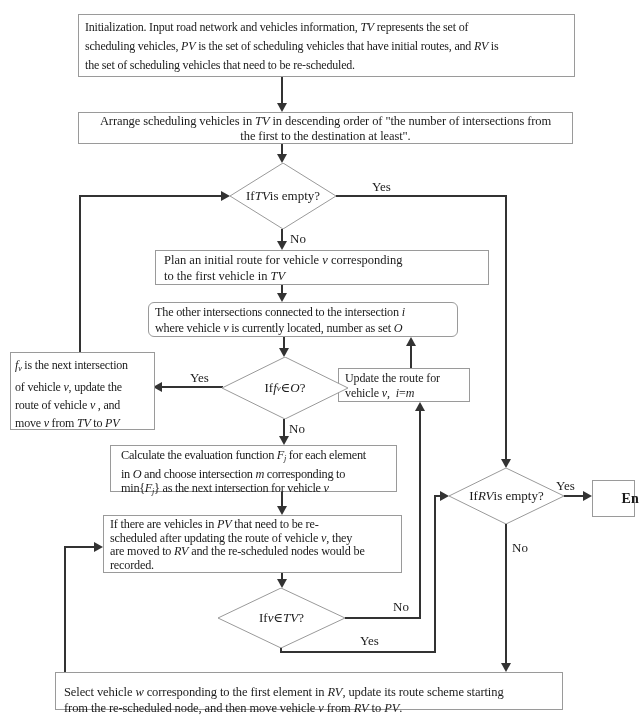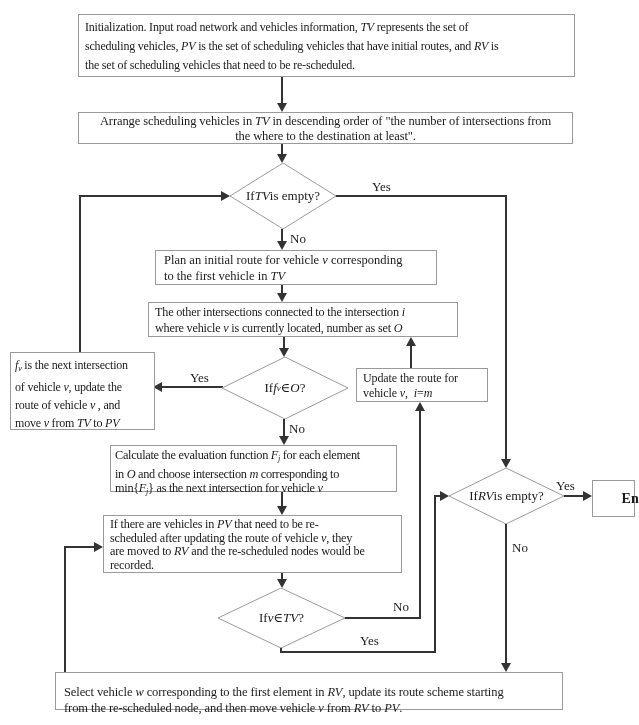--- a/index.html
+++ b/index.html
@@ -33,24 +33,24 @@
   .dtext{
     position:absolute;left:0;top:0;width:100%;height:100%;
     display:flex;align-items:center;justify-content:center;
     font-size:13px;white-space:nowrap;
   }
   .elabel{position:absolute;font-size:13px;color:var(--text);}
   
   .b-init{font-size:12px;line-height:19px;padding:3px 6px;letter-spacing:-0.2px;}
   .b-arrange{font-size:12.5px;line-height:15px;padding:1px 4px;text-align:center;letter-spacing:-0.1px;}
   .b-plan{font-size:12.5px;line-height:15.5px;padding:2px 8px;}
-  .b-inters{font-size:12.2px;line-height:15.5px;padding:2px 6px;letter-spacing:-0.2px;}
+  .b-inters{font-size:12.2px;line-height:15.5px;padding:2px 6px;letter-spacing:-0.2px;border-radius:6px;}
   .b-fv{font-size:12px;line-height:18px;padding:3px 4px;letter-spacing:-0.2px;}
   .b-update{font-size:12px;line-height:14.5px;padding:2px 6px;letter-spacing:-0.1px;}
-  .b-calc{font-size:12.3px;line-height:14.6px;padding:2px 4px;letter-spacing:-0.3px;}
+  .b-calc{font-size:12.3px;line-height:14.6px;padding:2px 10px;letter-spacing:-0.3px;}
   .b-resched{font-size:12.2px;line-height:13.6px;padding:2px 6px;letter-spacing:-0.2px;}
   .b-select{font-size:12.5px;line-height:16px;padding:11px 8px;letter-spacing:-0.1px;}
   .b-end{font-size:14px;font-weight:bold;display:flex;align-items:center;justify-content:center;padding-left:41px;}
 </style>
 </head>
 <body>
 
 <div id="canvas">
 
   <div class="vl" style="left:281px;top:77px;height:27px"></div>
@@ -106,29 +106,29 @@
   <div class="vl" style="left:64px;top:547px;height:125px"></div>
   <div class="hl" style="left:64px;top:546px;width:31px"></div>
   <div class="ah ar" style="left:94px;top:542px"></div>
 
   <div class="vl" style="left:79px;top:196px;height:156px"></div>
   <div class="hl" style="left:79px;top:195px;width:143px"></div>
   <div class="ah ar" style="left:221px;top:191px"></div>
 
   <div class="box b-init" style="left:78px;top:14px;width:497px;height:63px"><span>Initialization. Input road network and vehicles information, </span><span class="it">TV</span><span> represents the set of</span><br><span>scheduling vehicles, </span><span class="it">PV</span><span> is the set of scheduling vehicles that have initial routes, and </span><span class="it">RV</span><span> is</span><br><span>the set of scheduling vehicles that need to be re-scheduled.</span></div>
 
-  <div class="box b-arrange" style="left:78px;top:112px;width:495px;height:32px"><span>Arrange scheduling vehicles in </span><span class="it">TV</span><span> in descending order of "the number of intersections from</span><br><span>the where to the destination at least".</span></div>
+  <div class="box b-arrange" style="left:78px;top:112px;width:495px;height:32px"><span>Arrange scheduling vehicles in </span><span class="it">TV</span><span> in descending order of "the number of intersections from</span><br><span>the first to the destination at least".</span></div>
 
-  <div class="box b-plan" style="left:155px;top:250px;width:282px;height:35px"><span>Plan an initial route for vehicle </span><span class="it">v</span><span> corresponding</span><br><span>to the first vehicle in </span><span class="it">TV</span></div>
+  <div class="box b-plan" style="left:155px;top:250px;width:334px;height:35px"><span>Plan an initial route for vehicle </span><span class="it">v</span><span> corresponding</span><br><span>to the first vehicle in </span><span class="it">TV</span></div>
 
   <div class="box b-inters" style="left:148px;top:302px;width:310px;height:35px"><span>The other intersections connected to the intersection </span><span class="it">i</span><br><span>where vehicle </span><span class="it">v</span><span> is currently located, number as set </span><span class="it">O</span></div>
 
   <div class="box b-fv" style="left:10px;top:352px;width:145px;height:78px"><span class="it">f</span><span class="it sb">v</span><span> is the next intersection</span><br><span>of vehicle </span><span class="it">v</span><span>, update the</span><br><span>route of vehicle </span><span class="it">v</span><span> , and</span><br><span>move </span><span class="it">v</span><span> from </span><span class="it">TV</span><span> to </span><span class="it">PV</span></div>
 
-  <div class="box b-update" style="left:356px;top:368px;width:132px;height:34px"><span>Update the route for</span><br><span>vehicle </span><span class="it">v</span><span>,&nbsp; </span><span class="it">i</span><span>=</span><span class="it">m</span></div>
+  <div class="box b-update" style="left:338px;top:368px;width:132px;height:34px"><span>Update the route for</span><br><span>vehicle </span><span class="it">v</span><span>,&nbsp; </span><span class="it">i</span><span>=</span><span class="it">m</span></div>
 
   <div class="box b-calc" style="left:110px;top:445px;width:287px;height:47px"><span>Calculate the evaluation function </span><span class="it">F</span><span class="it sb">j</span><span> for each element</span><br><span>in </span><span class="it">O</span><span> and choose intersection </span><span class="it">m</span><span> corresponding to</span><br><span>min{</span><span class="it">F</span><span class="it sb">j</span><span>} as the next intersection for vehicle </span><span class="it">v</span></div>
 
   <div class="box b-resched" style="left:103px;top:515px;width:299px;height:58px"><span>If there are vehicles in </span><span class="it">PV</span><span> that need to be re-</span><br><span>scheduled after updating the route of vehicle </span><span class="it">v</span><span>, they</span><br><span>are moved to </span><span class="it">RV</span><span> and the re-scheduled nodes would be</span><br><span>recorded.</span></div>
 
   <div class="box b-select" style="left:55px;top:672px;width:508px;height:38px"><span>Select vehicle </span><span class="it">w</span><span> corresponding to the first element in </span><span class="it">RV</span><span>, update its route scheme starting</span><br><span>from the re-scheduled node, and then move vehicle </span><span class="it">v</span><span> from </span><span class="it">RV</span><span> to </span><span class="it">PV</span><span>.</span></div>
 
   <div class="box b-end" style="left:592px;top:480px;width:38px;height:37px">End</div>
 
   <div class="diamond" style="left:230px;top:163px;width:106px;height:66px">

